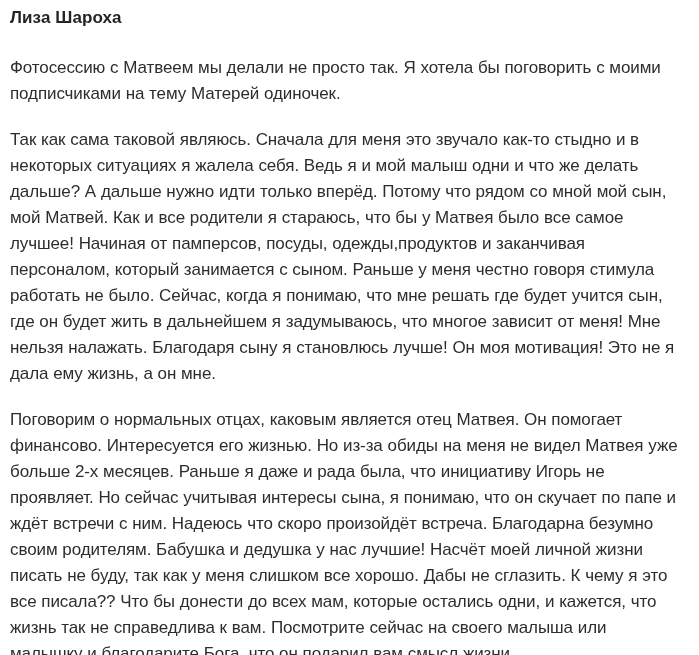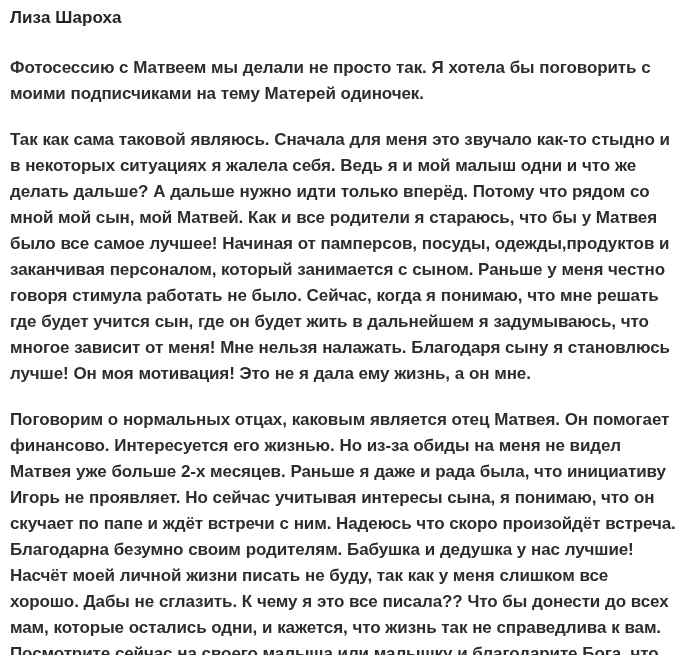--- a/index.html
+++ b/index.html
@@ -25,21 +25,21 @@
     font-size: 17px;
     line-height: 26px;
     font-weight: 700;
     color: #222426;
     margin: 0 0 24px 0;
     letter-spacing: 0.1px;
   }
   .post-paragraph {
     font-size: 17px;
     line-height: 26px;
-    font-weight: 700;
+    font-weight: 400;
     margin: 0 0 20px 0;
     letter-spacing: -0.1px;
     word-spacing: 0.2px;
   }
   .post-paragraph:last-child {
     margin-bottom: 0;
   }
 </style>
 </head>
 <body>

